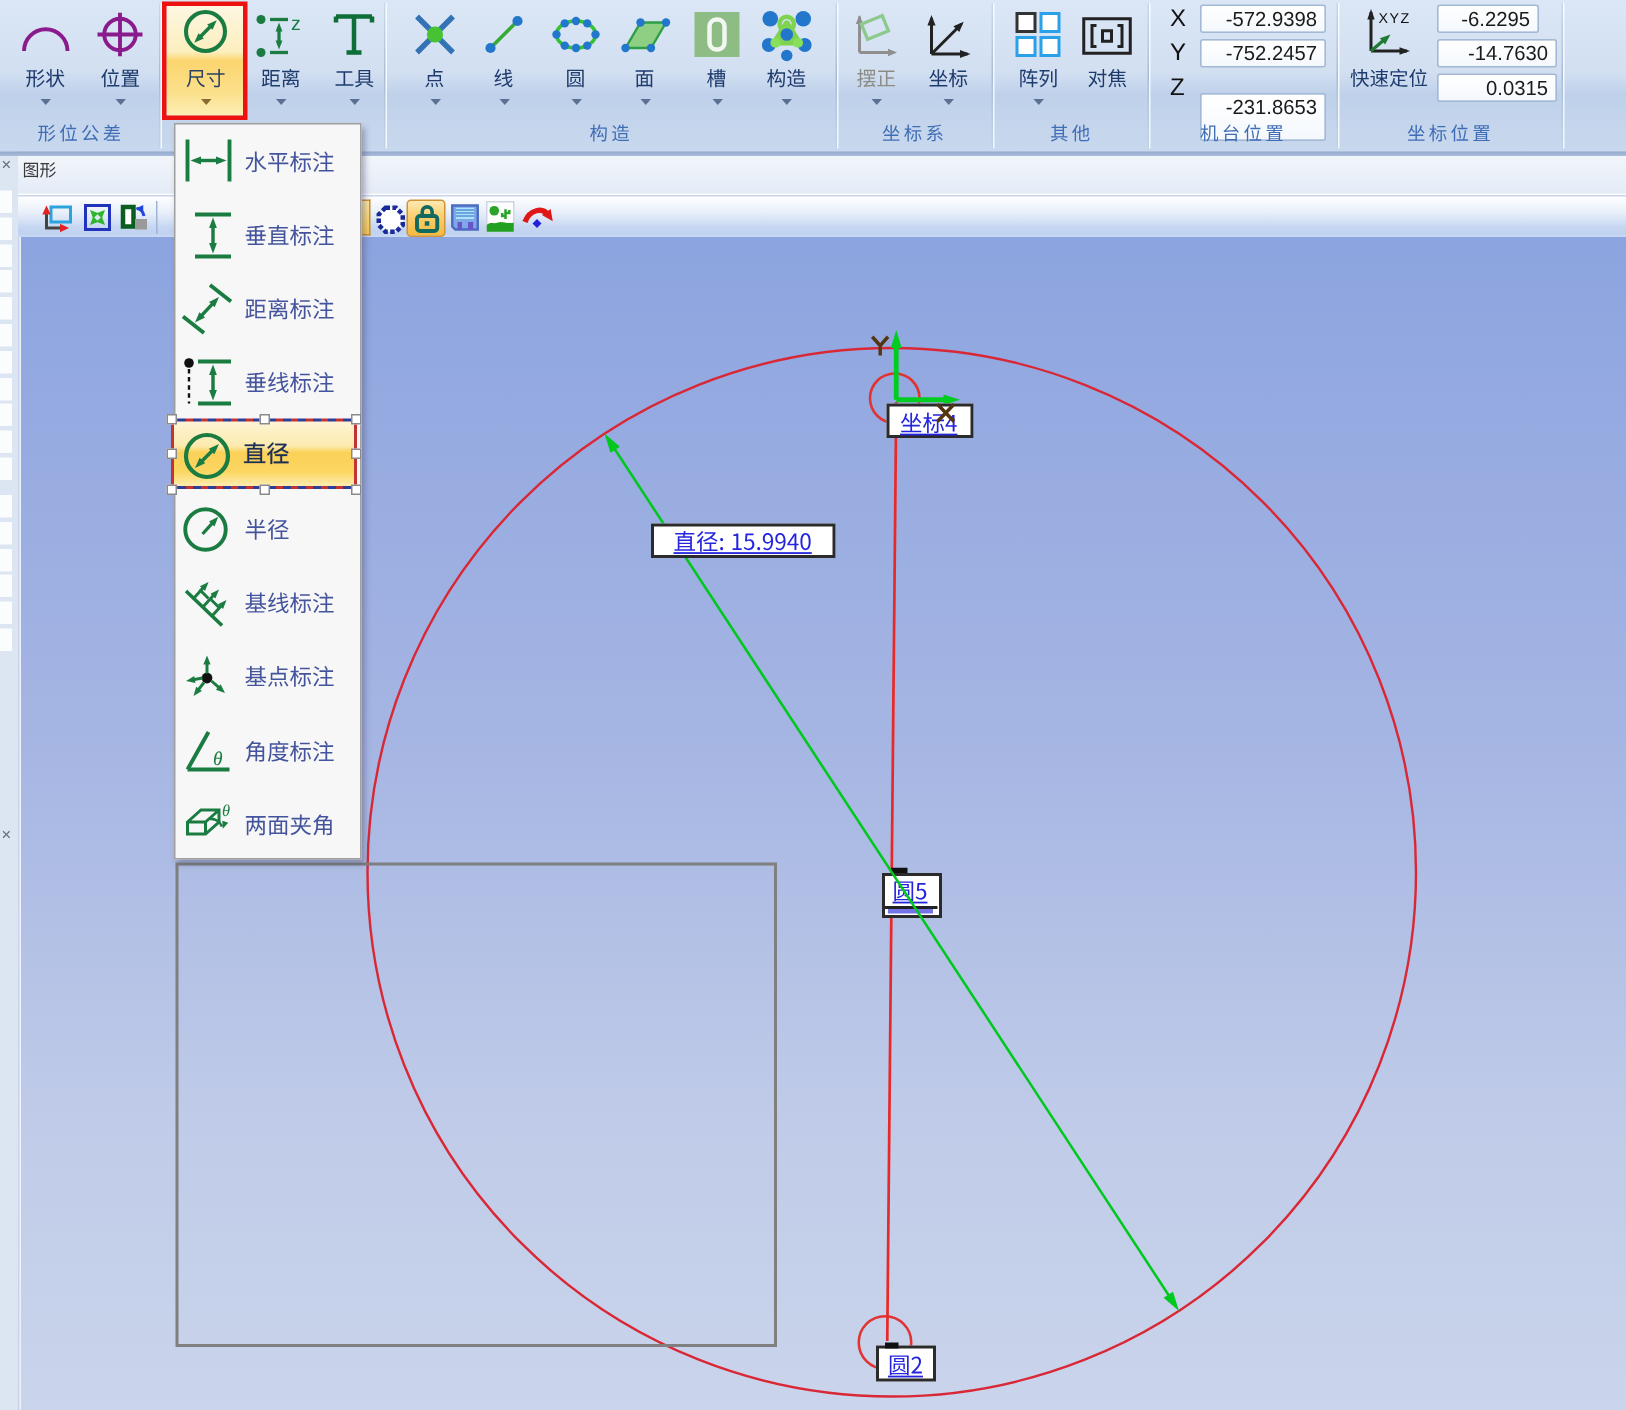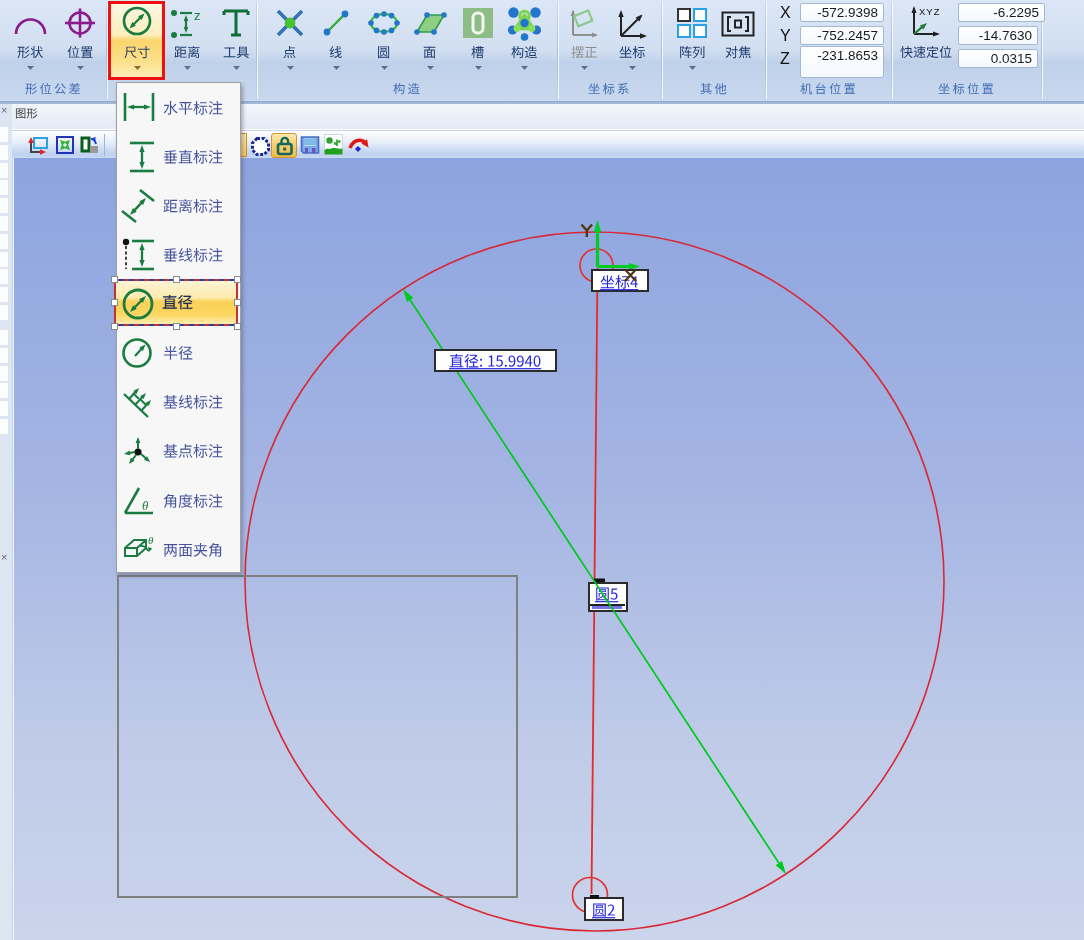--- a/index.html
+++ b/index.html
@@ -459,41 +459,41 @@
   </svg>
 <div style="left:780px;top:3px;width:14px;height:19px;z-index:22;font-size:16px;color:#111;line-height:19px">X</div>
 <div class="vbox" style="left:800px;top:3px;width:84px;height:19px">
     <div class="vtext" style="position:static">-572.9398</div>
   </div>
 <div style="left:780px;top:26px;width:14px;height:19px;z-index:22;font-size:16px;color:#111;line-height:19px">Y</div>
 <div class="vbox" style="left:800px;top:26px;width:84px;height:19px">
     <div class="vtext" style="position:static">-752.2457</div>
   </div>
 <div style="left:780px;top:49px;width:14px;height:19px;z-index:22;font-size:16px;color:#111;line-height:19px">Z</div>
-<div class="vbox" style="left:800px;top:46px;width:84px;height:32px">
+<div class="vbox" style="left:800px;top:62px;width:84px;height:32px">
     <div class="vtext" style="position:static">-231.8653</div>
   </div>
 <svg class="t" style="left:906px;top:4px;z-index:22;" width="40" height="36">
     <line x1="8" y1="4" x2="8" y2="30" stroke="#222" stroke-width="2"></line>
     <polygon points="8.0,2.0 10.5,9.0 5.5,9.0" fill="#222"></polygon>
     <line x1="8" y1="30" x2="32" y2="30" stroke="#222" stroke-width="2"></line>
     <polygon points="34.0,30.0 27.0,32.5 27.0,27.5" fill="#222"></polygon>
     <line x1="8.0" y1="30.0" x2="17.2" y2="22.2" stroke="#1d7c32" stroke-width="2.2"></line>
     <polygon points="21.0,19.0 17.4,25.6 13.9,21.5" fill="#1d7c32"></polygon>
     <text x="13" y="11" font-family="Liberation Sans" font-size="9.5" fill="#111" letter-spacing="1">XYZ</text>
   </svg>
 <svg class="t" style="left:900.0px;top:46.0px;z-index:22;" width="54" height="16">
     <g fill="#1e3b6e" transform="translate(0 10.92) scale(0.013000)">
       <use href="#u5feb" x="0"></use>
       <use href="#u901f" x="1000"></use>
       <use href="#u5b9a" x="2000"></use>
       <use href="#u4f4d" x="3000"></use>
     </g>
   </svg>
-<div class="vbox" style="left:958px;top:3px;width:87px;height:19px">
+<div class="vbox" style="left:958px;top:3px;width:68px;height:19px">
     <div class="vtext" style="position:static">-6.2295</div>
   </div>
 <div class="vbox" style="left:958px;top:26px;width:80px;height:19px">
     <div class="vtext" style="position:static">-14.7630</div>
   </div>
 <div class="vbox" style="left:958px;top:49px;width:80px;height:19px">
     <div class="vtext" style="position:static">0.0315</div>
   </div>
 <div id="ribline"></div>
 <div id="tabrow"></div>

